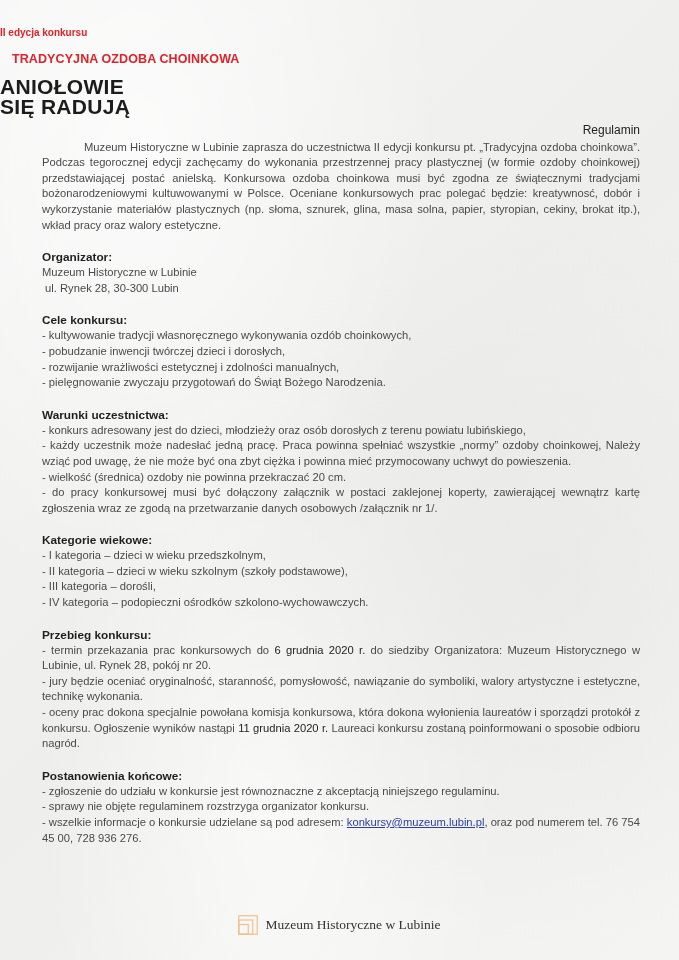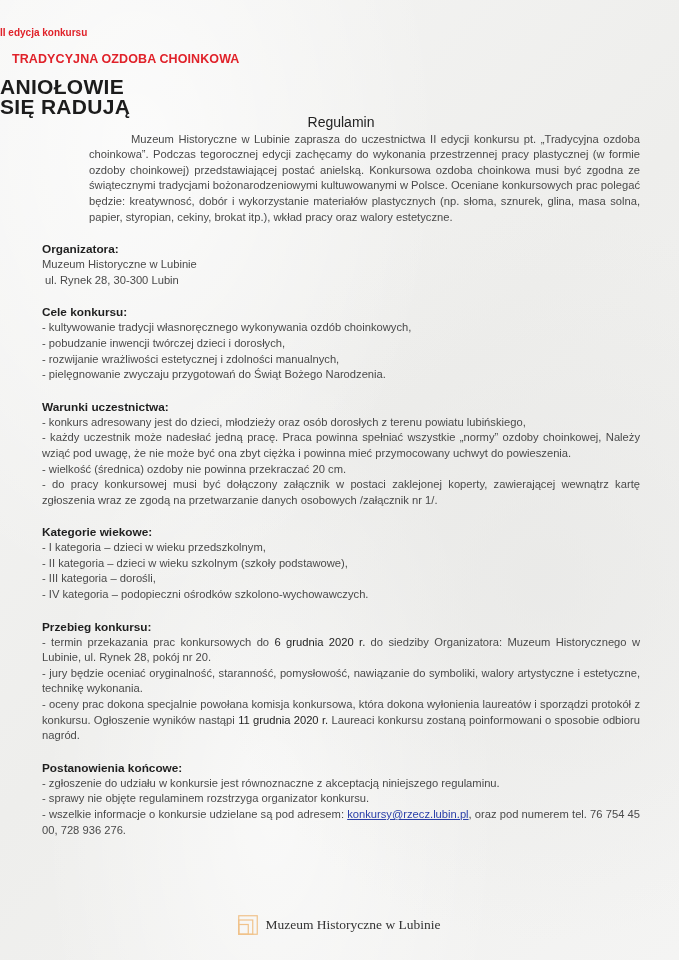--- a/index.html
+++ b/index.html
@@ -16,23 +16,23 @@
     position: relative;
   }
   .header { position: absolute; top: 27px; left: 0; width: 551px; text-align: center; }
   .edition { color: #e0222a; font-weight: bold; font-size: 10px; line-height: 12px; margin: 0; }
   .contest { color: #e0222a; font-weight: bold; font-size: 12.5px; line-height: 16px; margin: 12px; letter-spacing: 0.1px; }
   .theme { color: #1c1c1c; font-weight: bold; font-size: 21px; line-height: 16px; margin: 4px 0 0 0; letter-spacing: 0.3px; }
   .content {
     position: absolute; top: 111px; left: 42px; width: 598px;
     font-size: 11.2px; line-height: 15.6px; color: #4a4a4a;
   }
-  .reg-title { text-align: center; color: #222; font-size: 14px; margin: 4px 0 1px 0; }
+  .reg-title { text-align: right; color: #222; font-size: 12px; margin: 12px 0 1px 0; }
   p { margin: 0; text-align: justify; }
-  .indent { text-indent: 42px; margin-left: 47px; }
+  .indent { text-indent: 42px; }
   .section { margin-top: 16px; }
   .sec-title { color: #1f1f1f; font-weight: bold; font-size: 11.8px; line-height: 16px; margin: 0; }
   .line { margin: 0; text-align: justify; }
   .bold { font-weight: normal; color: #1f1f1f; }
   a.email { color: #2a3fa8; text-decoration: underline; }
   .footer {
     position: absolute; top: 915px; left: 0; width: 679px;
     display: flex; justify-content: center; align-items: center;
   }
   .logo-icon { width: 20px; height: 20px; margin-right: 7px; }
@@ -46,21 +46,21 @@
   <p class="contest">TRADYCYJNA OZDOBA CHOINKOWA</p>
   <p class="theme">ANIOŁOWIE</p>
   <p class="theme" style="margin-top:4px">SIĘ RADUJĄ</p>
 </div>
 
 <div class="content">
   <p class="reg-title">Regulamin</p>
   <p class="indent">Muzeum Historyczne w Lubinie zaprasza do uczestnictwa II edycji konkursu pt. „Tradycyjna ozdoba choinkowa”. Podczas tegorocznej edycji zachęcamy do wykonania przestrzennej pracy plastycznej (w formie ozdoby choinkowej) przedstawiającej postać anielską. Konkursowa ozdoba choinkowa musi być zgodna ze świątecznymi tradycjami bożonarodzeniowymi kultuwowanymi w Polsce. Oceniane konkursowych prac polegać będzie: kreatywnosć, dobór i wykorzystanie materiałów plastycznych (np. słoma, sznurek, glina, masa solna, papier, styropian, cekiny, brokat itp.), wkład pracy oraz walory estetyczne.</p>
 
   <div class="section">
-    <p class="sec-title">Organizatora:</p>
+    <p class="sec-title">Organizator:</p>
     <p class="line">Muzeum Historyczne w Lubinie</p>
     <p class="line" style="white-space:pre"> ul. Rynek 28, 30-300 Lubin</p>
   </div>
 
   <div class="section">
     <p class="sec-title">Cele konkursu:</p>
     <p class="line">- kultywowanie tradycji własnoręcznego wykonywania ozdób choinkowych,</p>
     <p class="line">- pobudzanie inwencji twórczej dzieci i dorosłych,</p>
     <p class="line">- rozwijanie wrażliwości estetycznej i zdolności manualnych,</p>
     <p class="line">- pielęgnowanie zwyczaju przygotowań do Świąt Bożego Narodzenia.</p>
@@ -86,21 +86,21 @@
     <p class="sec-title">Przebieg konkursu:</p>
     <p class="line"><span>- termin przekazania prac konkursowych do </span><span class="bold">6 grudnia 2020 r.</span><span> do siedziby Organizatora: Muzeum Historycznego w Lubinie, ul. Rynek 28, pokój nr 20.</span></p>
     <p class="line">- jury będzie oceniać oryginalność, staranność, pomysłowość, nawiązanie do symboliki, walory artystyczne i estetyczne, technikę wykonania.</p>
     <p class="line"><span>- oceny prac dokona specjalnie powołana komisja konkursowa, która dokona wyłonienia laureatów i sporządzi protokół z konkursu. Ogłoszenie wyników nastąpi </span><span class="bold">11 grudnia 2020 r.</span><span> Laureaci konkursu zostaną poinformowani o sposobie odbioru nagród.</span></p>
   </div>
 
   <div class="section">
     <p class="sec-title">Postanowienia końcowe:</p>
     <p class="line">- zgłoszenie do udziału w konkursie jest równoznaczne z akceptacją niniejszego regulaminu.</p>
     <p class="line">- sprawy nie objęte regulaminem rozstrzyga organizator konkursu.</p>
-    <p class="line"><span>- wszelkie informacje o konkursie udzielane są pod adresem: </span><a class="email" href="#">konkursy@rzecz.lubin.pl</a><span>, oraz pod numerem tel. 76 754 45 00, 728 936 276.</span></p>
+    <p class="line"><span>- wszelkie informacje o konkursie udzielane są pod adresem: </span><a class="email" href="#">konkursy@muzeum.lubin.pl</a><span>, oraz pod numerem tel. 76 754 45 00, 728 936 276.</span></p>
   </div>
 </div>
 
 <div class="footer">
   <svg class="logo-icon" viewBox="0 0 20 20">
     <rect x="0.75" y="0.75" width="18.5" height="18.5" fill="none" stroke="#f0c28a" stroke-width="1.2"></rect>
     <rect x="0.75" y="5" width="14" height="14.25" fill="none" stroke="#f0c28a" stroke-width="1.2"></rect>
     <rect x="0.75" y="9.5" width="9.5" height="9.75" fill="none" stroke="#f0c28a" stroke-width="1.2"></rect>
   </svg>
   <span class="logo-text">Muzeum Historyczne w Lubinie</span>

